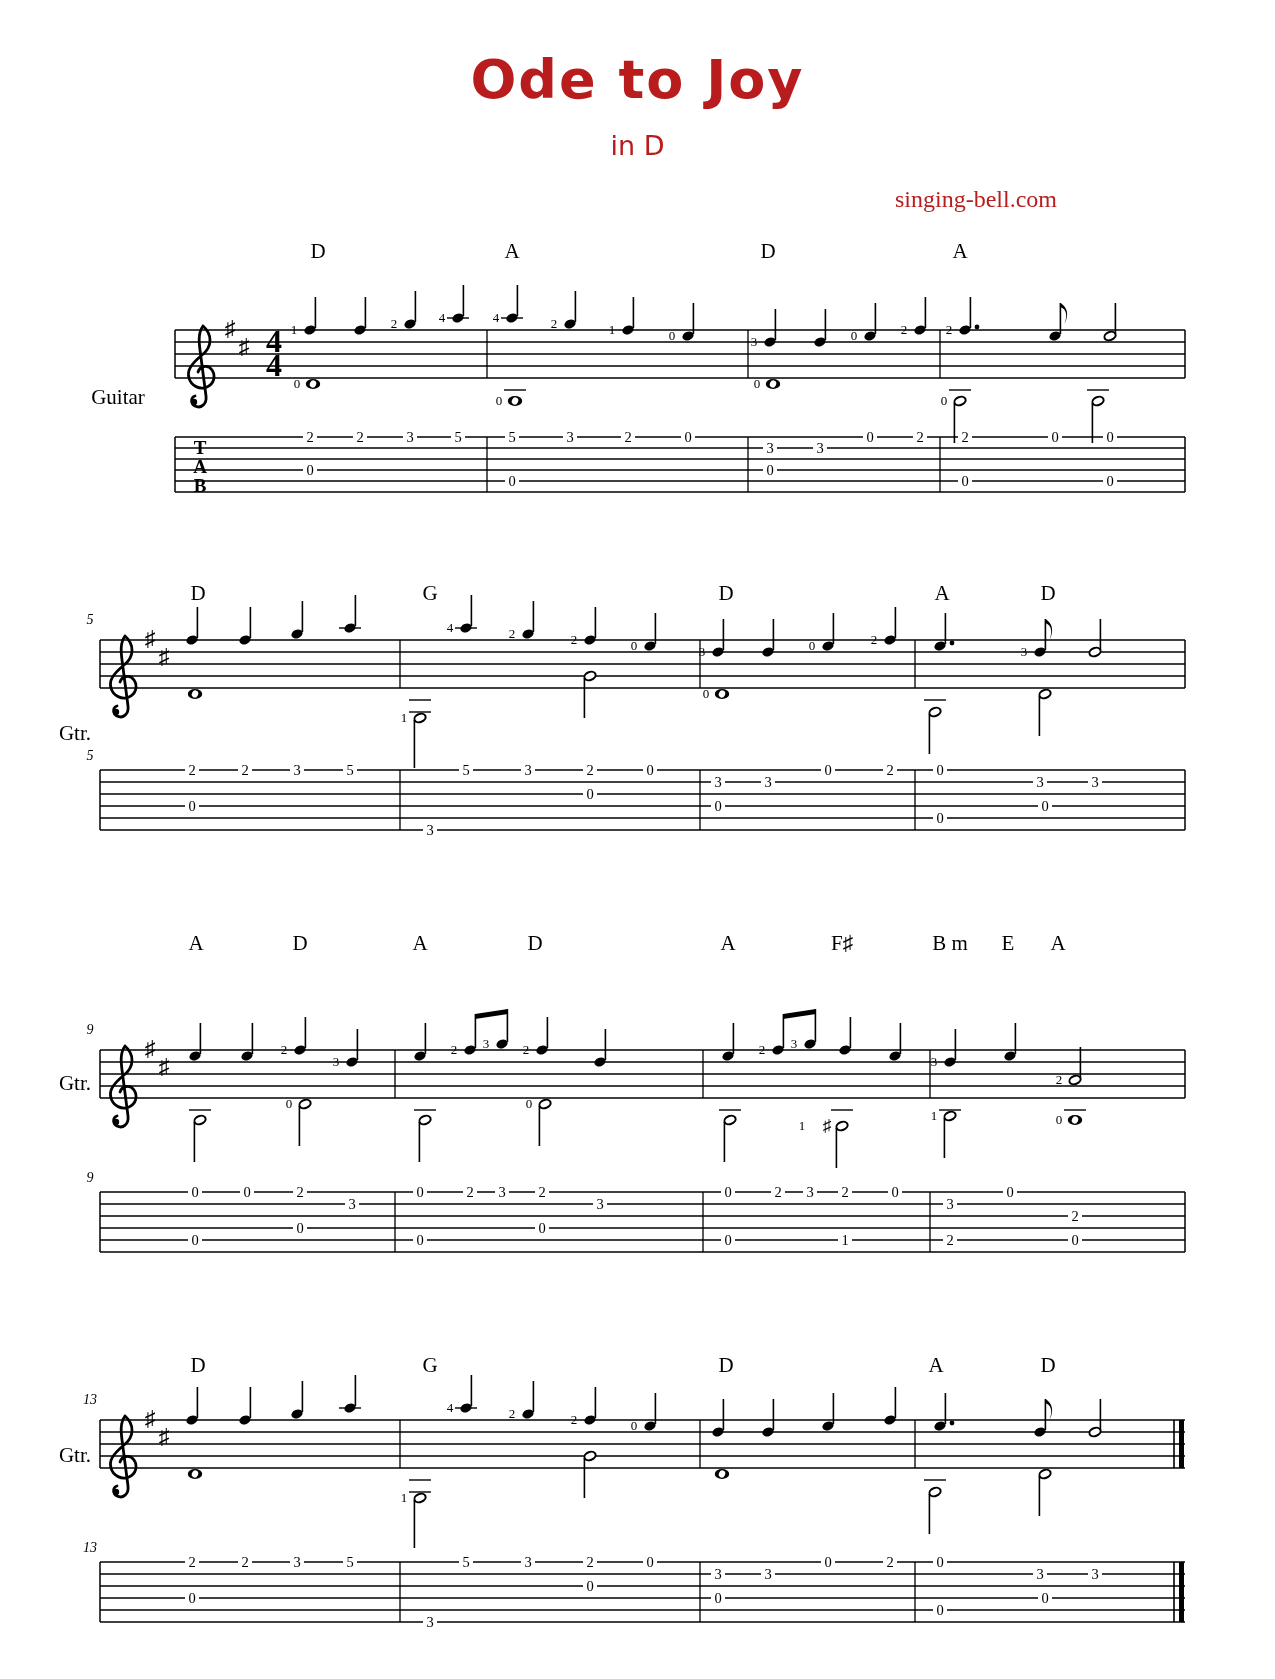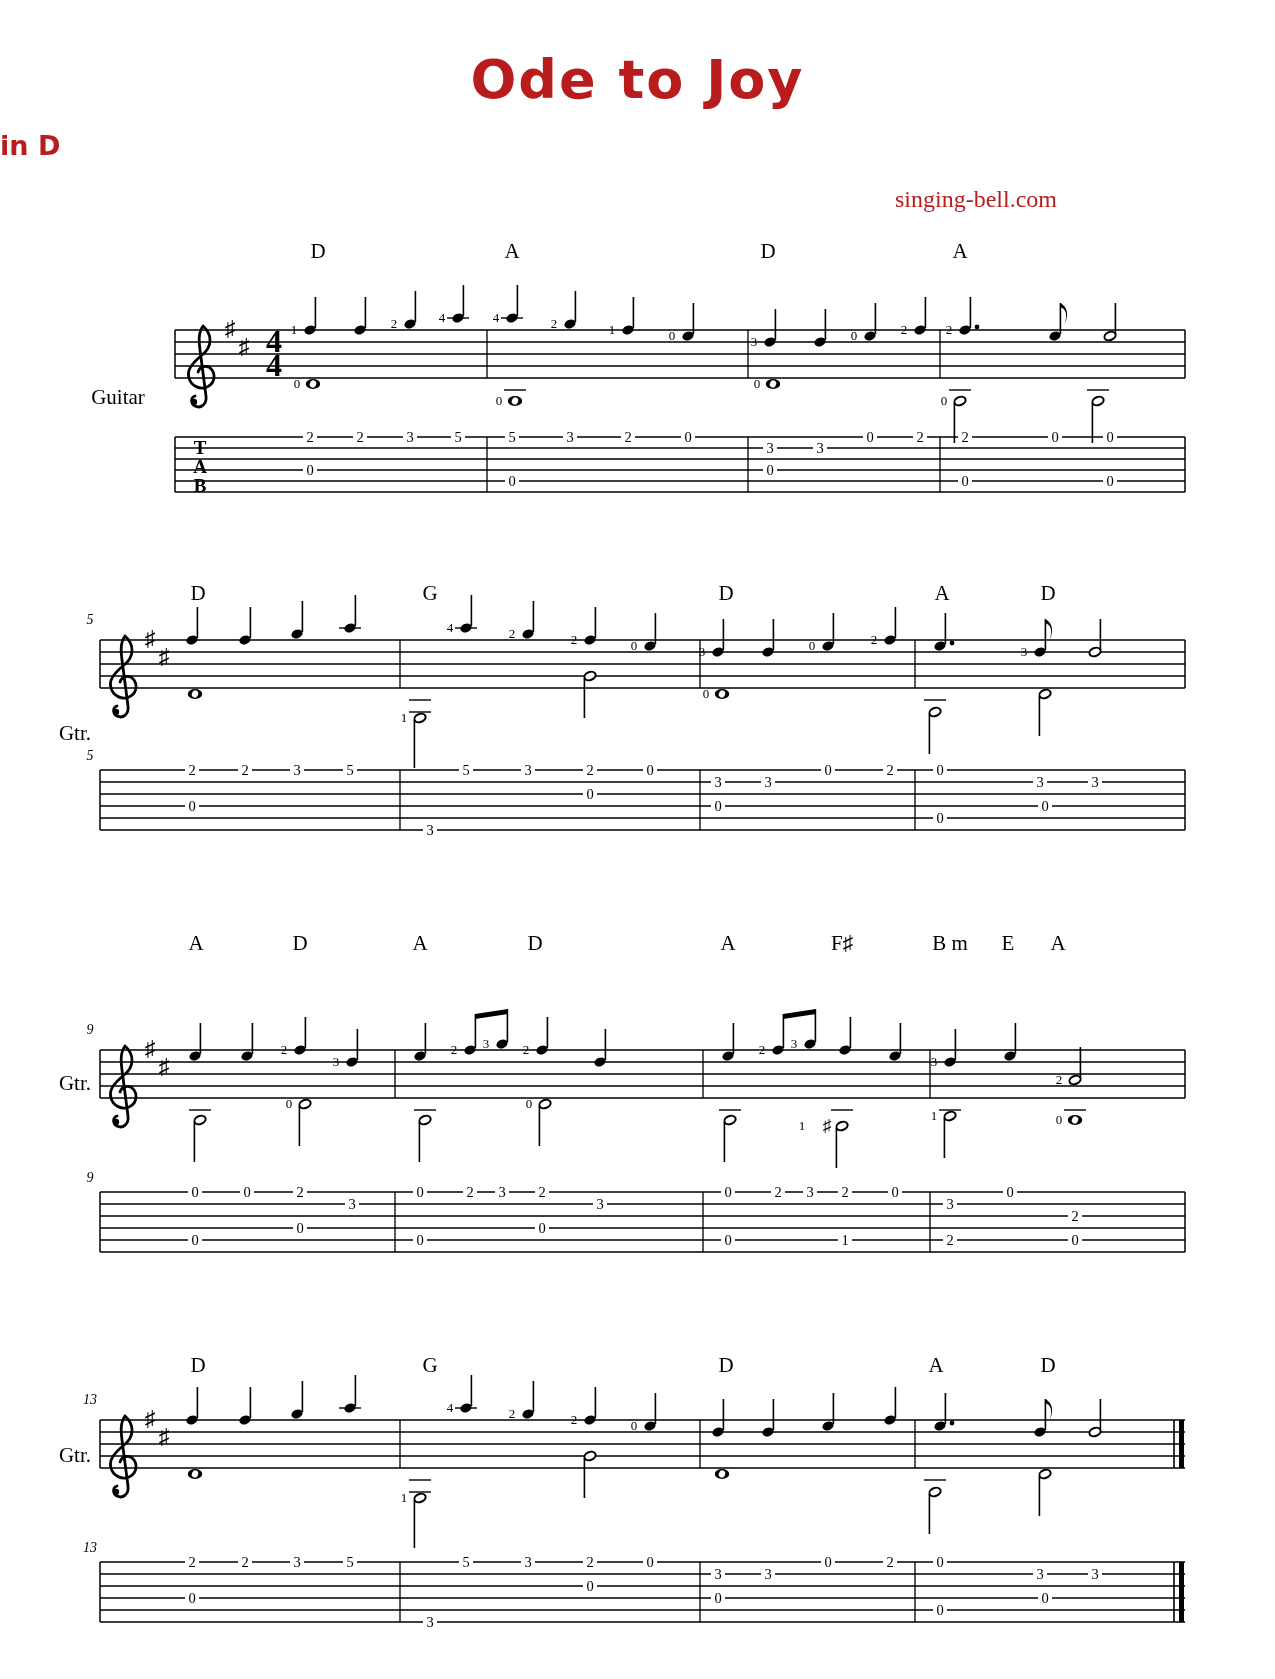--- a/index.html
+++ b/index.html
@@ -1,21 +1,21 @@
 <!DOCTYPE html>
 <html><head>
 <meta charset="utf-8">
 <style>
   html,body{margin:0;padding:0;background:#e8e8e8;}
   #page{position:relative;width:1275px;height:1679px;background:#ffffff;overflow:hidden;
         font-family:"Liberation Serif", serif;color:#b91c1c;}
   #title{position:absolute;top:48px;left:0;width:100%;text-align:center;
          font-family:"DejaVu Sans", sans-serif;font-weight:900;font-size:54px;letter-spacing:2px;}
-  #subtitle{position:absolute;top:130px;left:0;width:100%;text-align:left;
-         font-family:"DejaVu Sans", sans-serif;font-weight:700;font-size:27px;}
+  #subtitle{position:absolute;top:130px;left:0;width:100%;text-align:center;
+         font-family:"DejaVu Sans", sans-serif;font-weight:400;font-size:27px;}
   #attribution{position:absolute;top:186px;left:895px;width:220px;text-align:left;
          font-family:"Liberation Serif", serif;font-size:24px;}
   svg{position:absolute;top:0;left:0;}
   text{font-family:"Liberation Serif", serif;}
 </style>
 </head>
 <body>
 
 <div id="page">
   <div id="title">Ode to Joy</div>

